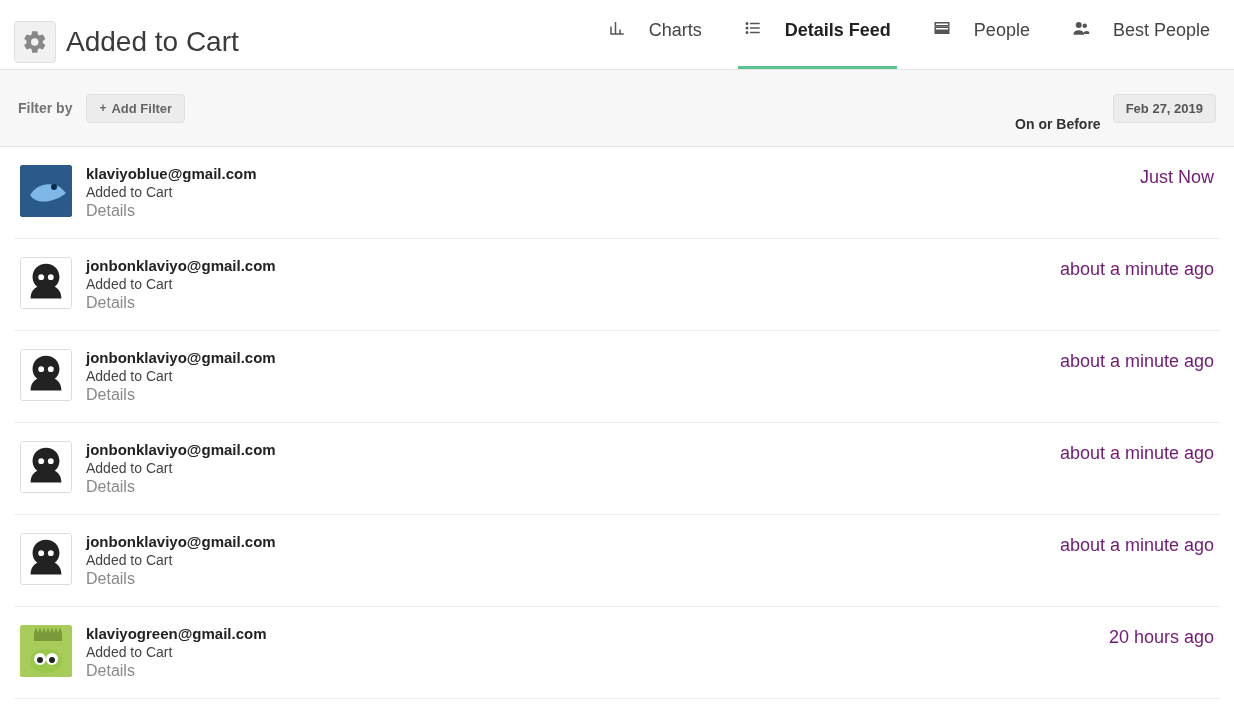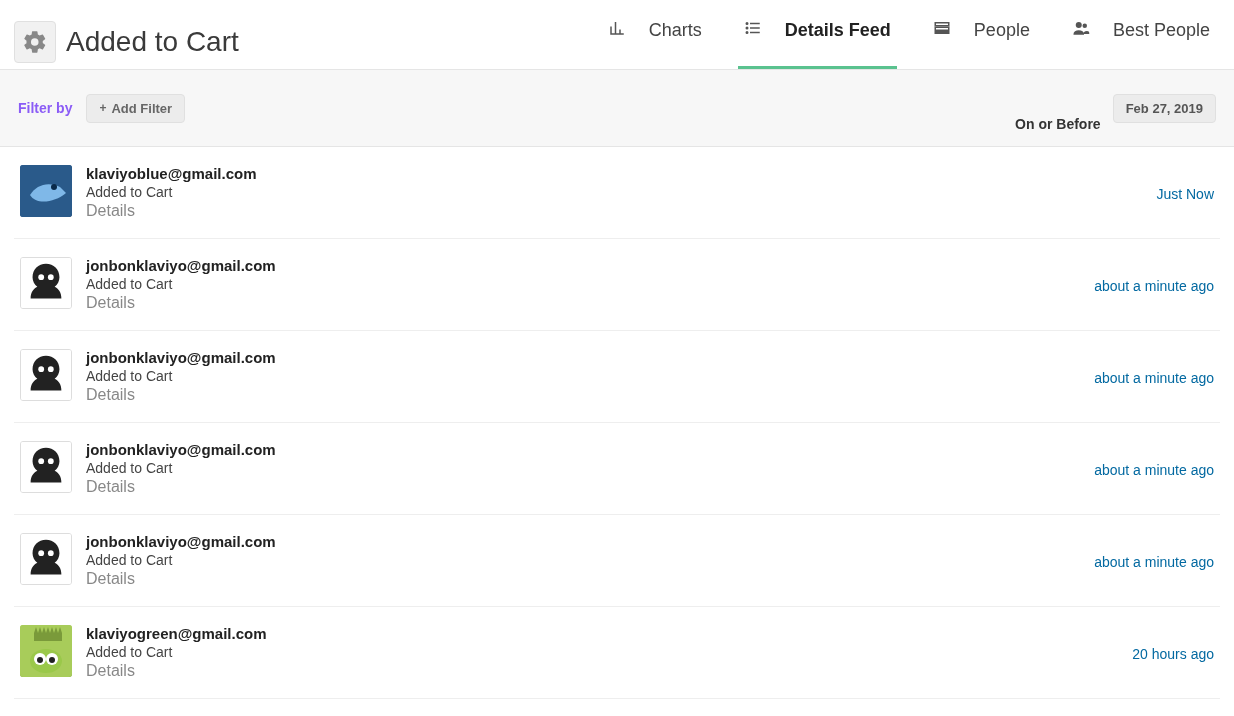--- a/index.html
+++ b/index.html
@@ -61,21 +61,21 @@
     .nav-item .icon { color: #555; }
     .filter-bar {
       display: flex;
       align-items: center;
       justify-content: space-between;
       padding: 14px 18px;
       background: #f7f7f7;
       border-bottom: 1px solid #e5e5e5;
     }
     .filter-left { display: flex; align-items: center; gap: 14px; }
-    .filter-label { font-size: 14px; font-weight: 600; color: #8b5cf6; }
+    .filter-label { font-size: 14px; font-weight: 600; color: #737373; }
     .add-filter-btn {
       display: flex; align-items: center; gap: 5px;
       background: #ececec;
       border: 1px solid #e0e0e0;
       border-radius: 4px;
       padding: 6px 12px;
       color: #666;
       font-size: 13px;
       font-weight: 600;
       cursor: pointer;
@@ -89,42 +89,42 @@
       padding: 6px 12px;
       color: #555;
       font-size: 13px;
       font-weight: 600;
       cursor: pointer;
       text-align: right;
     }
     .feed { padding: 0 14px; }
     .feed-item {
       display: flex;
-      align-items: center;
+      align-items: flex-start;
       justify-content: space-between;
       padding: 18px 6px;
       border-bottom: 1px solid #eee;
     }
     .feed-left { display: flex; gap: 14px; }
     .avatar {
       width: 52px; height: 52px;
       border-radius: 3px;
       display: flex; align-items: center; justify-content: center;
       font-size: 24px;
       overflow: hidden;
     }
     .avatar.blue { background: linear-gradient(135deg, #3b6fa7, #1e3a5f); color: #9fd0ff; }
     .avatar.bw { background: #fff; border:1px solid #ddd; }
     .avatar.bw svg { width:100%; height:100%; }
     .avatar.green { background: linear-gradient(180deg,#b8d86a,#7aa03a); position:relative; }
     .feed-info { display: flex; flex-direction: column; gap: 2px; }
     .feed-email { font-weight: 700; font-size: 15px; color: #222; }
     .feed-action { font-size: 14px; color: #444; }
     .feed-details { font-size: 16px; color: #888; cursor: pointer; }
-    .feed-time { font-size: 14px; color: #0369a1; white-space: nowrap; padding-top: 2px;}
+    .feed-time { font-size: 18px; color: #701a75; white-space: nowrap; padding-top: 2px;}
     .plus-icon { font-size: 12px; font-weight:700; }
   </style>
 </head>
 <body>
 
 <div class="header">
   <div class="header-left">
     <div class="metric-icon">
       <svg width="26" height="26" viewBox="0 0 24 24" fill="currentColor">
         <path d="M19.14,12.94a7,7,0,0,0,.05-.94,7,7,0,0,0-.05-.94l2.11-1.65a.5.5,0,0,0,.12-.64l-2-3.46a.5.5,0,0,0-.61-.22l-2.49,1a7.06,7.06,0,0,0-1.63-.94l-.38-2.65A.5.5,0,0,0,13.77,2H9.77a.5.5,0,0,0-.49.42L8.9,5.07a7.06,7.06,0,0,0-1.63.94l-2.49-1a.5.5,0,0,0-.61.22l-2,3.46a.5.5,0,0,0,.12.64L4.4,11a7,7,0,0,0-.5.94,7,7,0,0,0,.5.94L2.29,14.53a.5.5,0,0,0-.12.64l2,3.46a.5.5,0,0,0,.61.22l2.49-1a7.06,7.06,0,0,0,1.63.94l.38,2.65a.5.5,0,0,0,.49.42h4a.5.5,0,0,0,.49-.42l.38-2.65a7.06,7.06,0,0,0,1.63-.94l2.49,1a.5.5,0,0,0,.61-.22l2-3.46a.5.5,0,0,0-.12-.64ZM11.77,15.5A3.5,3.5,0,1,1,15.27,12,3.5,3.5,0,0,1,11.77,15.5Z"></path>

